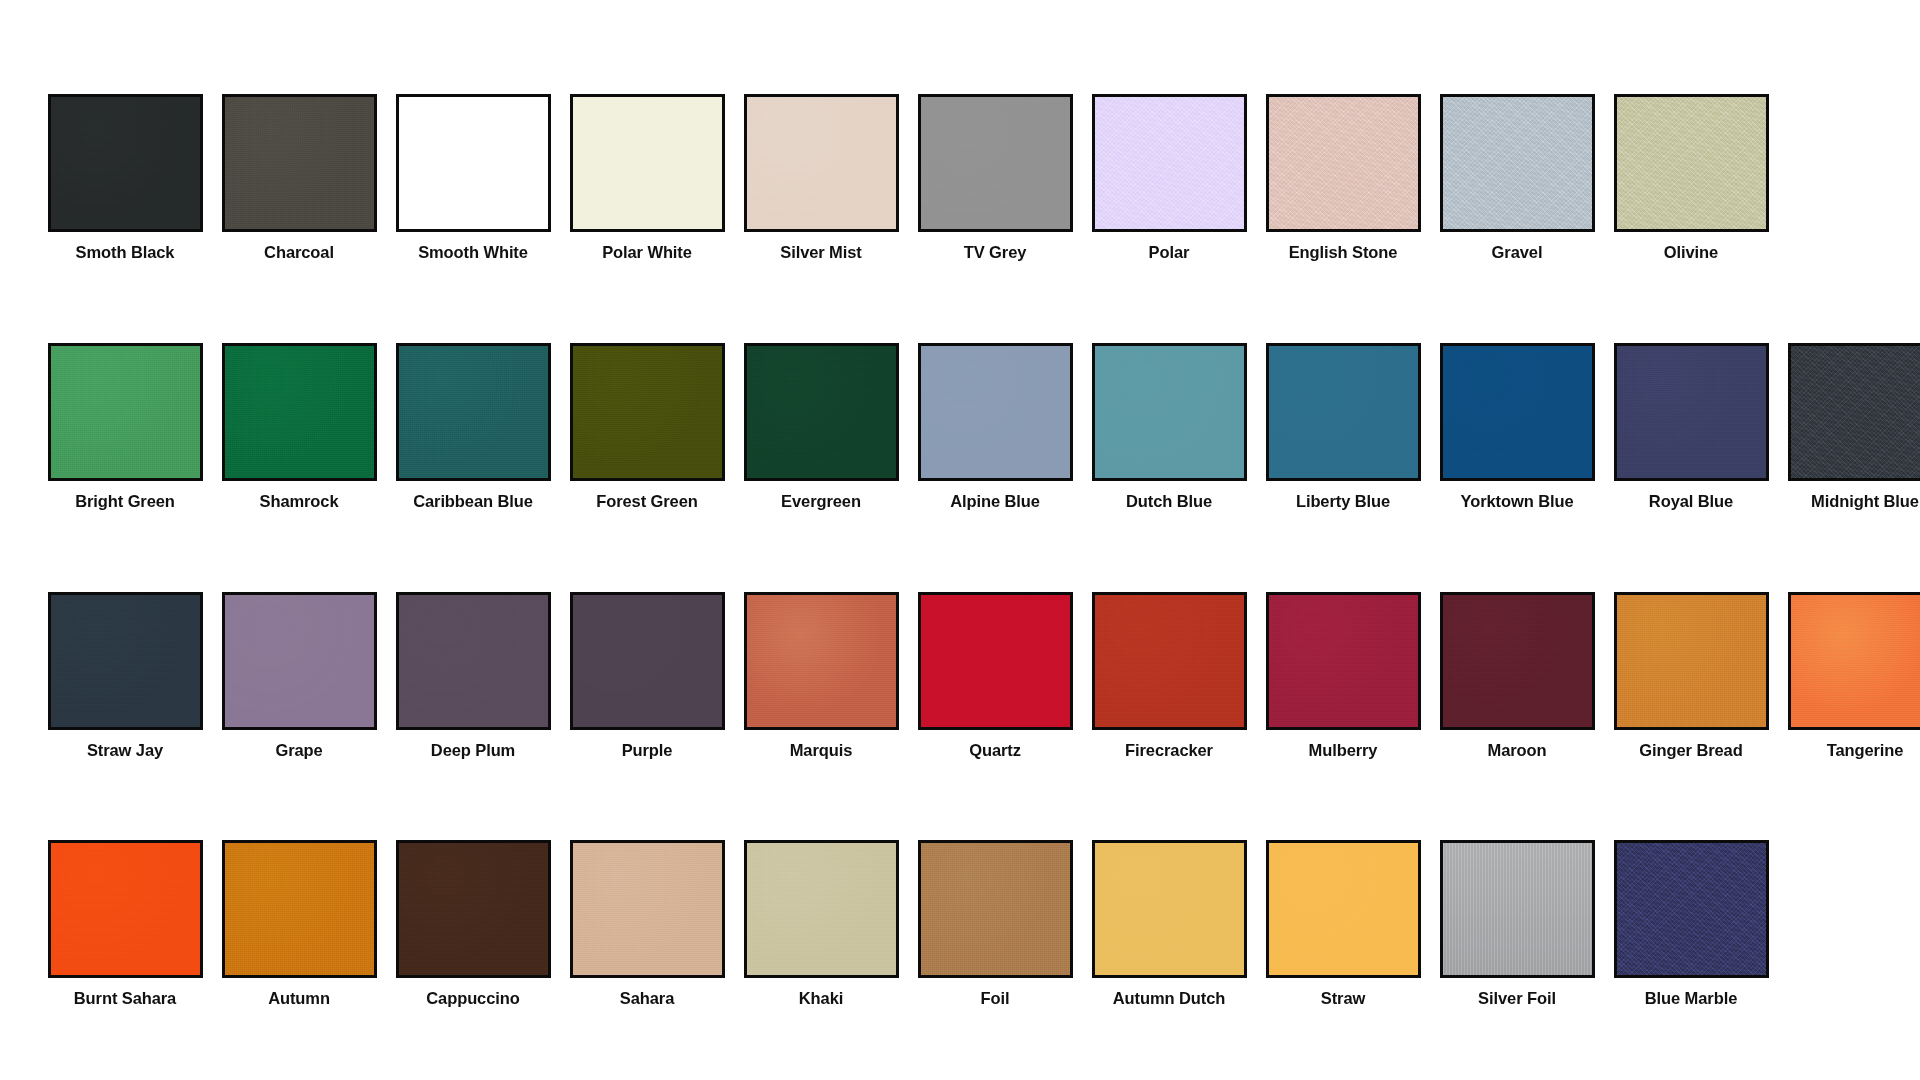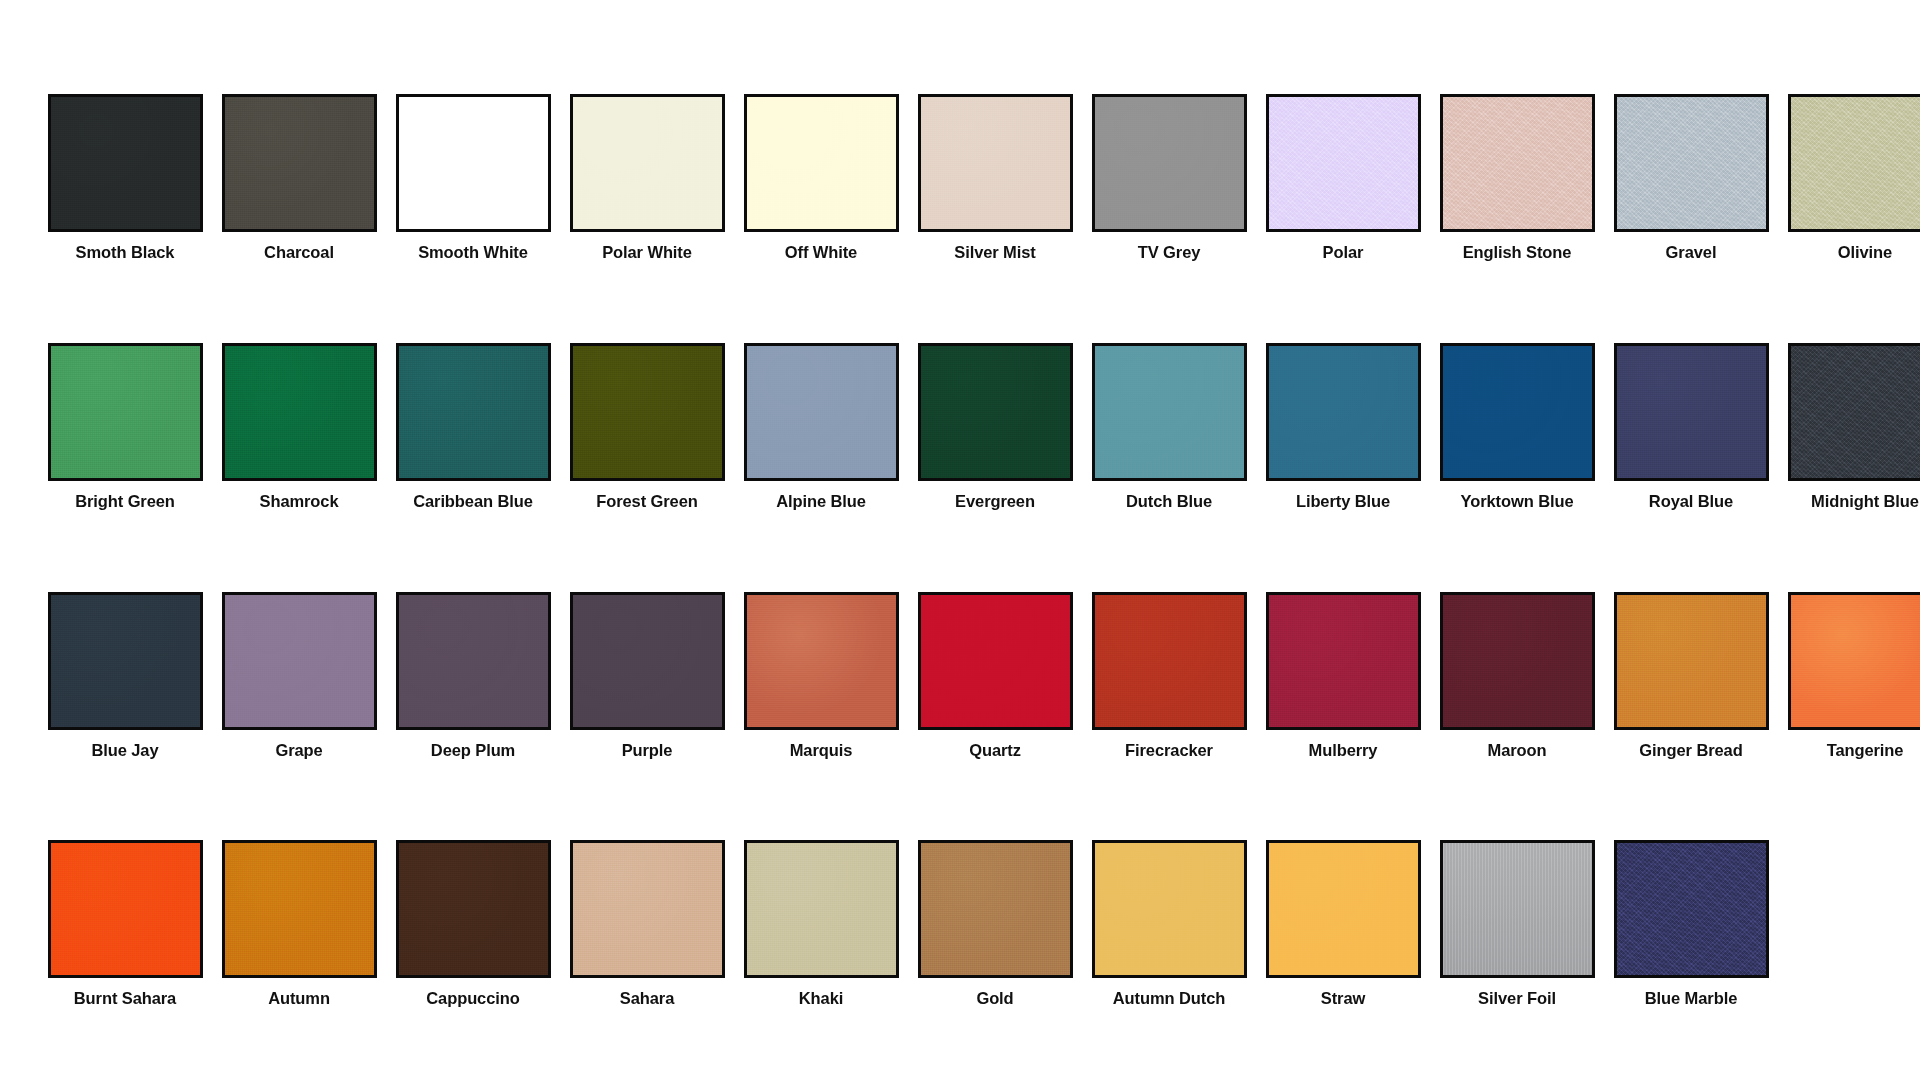--- a/index.html
+++ b/index.html
@@ -104,24 +104,20 @@
       </div>
       <div class="swatch-cell">
         <div class="swatch-chip flat" style="background-color: rgb(255, 255, 255); border-color: rgb(11, 11, 11);"></div>
         <div class="swatch-label">Smooth White</div>
       </div>
       <div class="swatch-cell">
         <div class="swatch-chip flat" style="background-color: rgb(242, 241, 222); border-color: rgb(11, 11, 11);"></div>
         <div class="swatch-label">Polar White</div>
       </div>
       <div class="swatch-cell">
-        <div class="swatch-chip flat" style="background-color: rgb(253, 251, 220); border-color: rgb(11, 11, 11);"></div>
-        <div class="swatch-label">Off White</div>
-      </div>
-      <div class="swatch-cell">
         <div class="swatch-chip " style="background-color: rgb(228, 211, 198); border-color: rgb(11, 11, 11);"></div>
         <div class="swatch-label">Silver Mist</div>
       </div>
       <div class="swatch-cell">
         <div class="swatch-chip flat" style="background-color: rgb(146, 146, 146); border-color: rgb(11, 11, 11);"></div>
         <div class="swatch-label">TV Grey</div>
       </div>
       <div class="swatch-cell">
         <div class="swatch-chip speckle" style="background-color: rgb(229, 217, 251); border-color: rgb(11, 11, 11);"></div>
         <div class="swatch-label">Polar</div>
@@ -150,28 +146,28 @@
       </div>
       <div class="swatch-cell">
         <div class="swatch-chip " style="background-color: rgb(31, 95, 94); border-color: rgb(11, 11, 11);"></div>
         <div class="swatch-label">Caribbean Blue</div>
       </div>
       <div class="swatch-cell">
         <div class="swatch-chip " style="background-color: rgb(71, 78, 12); border-color: rgb(11, 11, 11);"></div>
         <div class="swatch-label">Forest Green</div>
       </div>
       <div class="swatch-cell">
+        <div class="swatch-chip " style="background-color: rgb(18, 65, 42); border-color: rgb(11, 11, 11);"></div>
+        <div class="swatch-label">Evergreen</div>
+      </div>
+      <div class="swatch-cell">
         <div class="swatch-chip flat" style="background-color: rgb(138, 156, 180); border-color: rgb(11, 11, 11);"></div>
         <div class="swatch-label">Alpine Blue</div>
       </div>
       <div class="swatch-cell">
-        <div class="swatch-chip " style="background-color: rgb(18, 65, 42); border-color: rgb(11, 11, 11);"></div>
-        <div class="swatch-label">Evergreen</div>
-      </div>
-      <div class="swatch-cell">
         <div class="swatch-chip flat" style="background-color: rgb(92, 154, 165); border-color: rgb(11, 11, 11);"></div>
         <div class="swatch-label">Dutch Blue</div>
       </div>
       <div class="swatch-cell">
         <div class="swatch-chip flat" style="background-color: rgb(44, 110, 140); border-color: rgb(11, 11, 11);"></div>
         <div class="swatch-label">Liberty Blue</div>
       </div>
       <div class="swatch-cell">
         <div class="swatch-chip flat" style="background-color: rgb(13, 77, 128); border-color: rgb(11, 11, 11);"></div>
         <div class="swatch-label">Yorktown Blue</div>
@@ -181,21 +177,21 @@
         <div class="swatch-label">Royal Blue</div>
       </div>
       <div class="swatch-cell">
         <div class="swatch-chip speckle" style="background-color: rgb(58, 64, 72); border-color: rgb(11, 11, 11);"></div>
         <div class="swatch-label">Midnight Blue</div>
       </div>
     </div>
     <div class="swatch-row">
       <div class="swatch-cell">
         <div class="swatch-chip " style="background-color: rgb(42, 55, 66); border-color: rgb(11, 11, 11);"></div>
-        <div class="swatch-label">Blue Jay</div>
+        <div class="swatch-label">Straw Jay</div>
       </div>
       <div class="swatch-cell">
         <div class="swatch-chip flat" style="background-color: rgb(138, 119, 149); border-color: rgb(11, 11, 11);"></div>
         <div class="swatch-label">Grape</div>
       </div>
       <div class="swatch-cell">
         <div class="swatch-chip flat" style="background-color: rgb(90, 75, 92); border-color: rgb(11, 11, 11);"></div>
         <div class="swatch-label">Deep Plum</div>
       </div>
       <div class="swatch-cell">
@@ -247,21 +243,21 @@
       <div class="swatch-cell">
         <div class="swatch-chip " style="background-color: rgb(214, 178, 149); border-color: rgb(11, 11, 11);"></div>
         <div class="swatch-label">Sahara</div>
       </div>
       <div class="swatch-cell">
         <div class="swatch-chip " style="background-color: rgb(203, 196, 160); border-color: rgb(11, 11, 11);"></div>
         <div class="swatch-label">Khaki</div>
       </div>
       <div class="swatch-cell">
         <div class="swatch-chip " style="background-color: rgb(172, 124, 78); border-color: rgb(11, 11, 11);"></div>
-        <div class="swatch-label">Gold</div>
+        <div class="swatch-label">Foil</div>
       </div>
       <div class="swatch-cell">
         <div class="swatch-chip flat" style="background-color: rgb(235, 190, 94); border-color: rgb(11, 11, 11);"></div>
         <div class="swatch-label">Autumn Dutch</div>
       </div>
       <div class="swatch-cell">
         <div class="swatch-chip flat" style="background-color: rgb(247, 187, 80); border-color: rgb(11, 11, 11);"></div>
         <div class="swatch-label">Straw</div>
       </div>
       <div class="swatch-cell">

